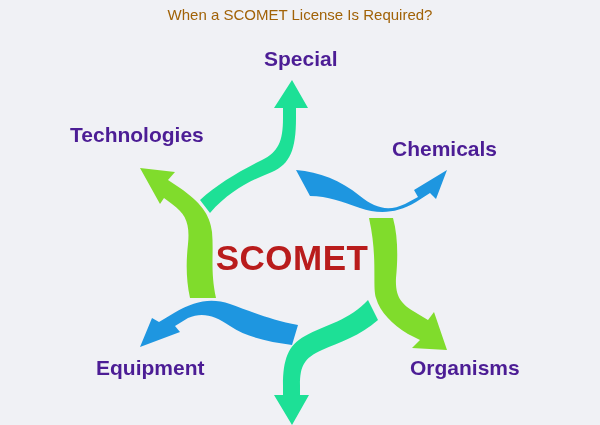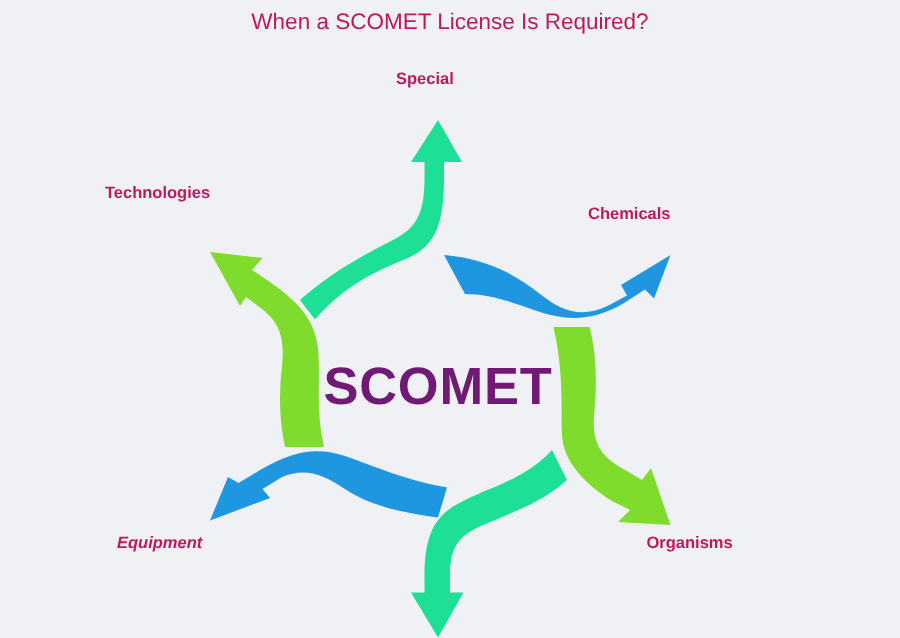--- a/index.html
+++ b/index.html
@@ -4,29 +4,29 @@
 <style>
   html, body { margin: 0; padding: 0; }
   body {
     width: 600px; height: 425px; overflow: hidden;
     background: #f0f1f5;
     font-family: "Liberation Sans", "DejaVu Sans", sans-serif;
     position: relative;
   }
   .title {
     position: absolute; left: 0; top: 6px; width: 600px;
-    text-align: center; font-size: 15px; color: #be185d;
+    text-align: center; font-size: 15px; color: #a16207;
   }
   .label {
-    position: absolute; font-weight: bold; font-size: 11px; color: #be185d;
+    position: absolute; font-weight: bold; font-size: 21px; color: #4c1d95;
     white-space: nowrap;
   }
   .center-text {
     position: absolute; left: 212px; top: 238px; width: 160px;
-    text-align: center; font-weight: bold; font-size: 35px; color: #701a75;
+    text-align: center; font-weight: bold; font-size: 35px; color: #b91c1c;
     letter-spacing: 0.5px;
   }
   svg.diagram { position: absolute; left: 0; top: 0; }
 </style>
 </head>
 <body>
 
 <div class="title">When a SCOMET License Is Required?</div>
 
 <svg class="diagram" width="600" height="425" viewBox="0 0 600 425">
@@ -53,15 +53,15 @@
 
   <g>
     <path d="M216,298 L190,298 C186,280 186,262 188,244 C190,224 186,214 172,204 L164,198 L160,204 L140,168 L175,172 L168,180 L180,188 C200,202 210,214 212,232 C214,254 210,270 216,298 Z" fill="#80dc2c"></path>
   </g>
 </svg>
 
 <div class="center-text">SCOMET</div>
 
 <div class="label" style="left:264px; top:47px;">Special</div>
 <div class="label" style="left:392px; top:137px;">Chemicals</div>
-<div class="label" style="left:431px; top:356px;">Organisms</div>
-<div class="label" style="left:78px; top:356px;font-style:italic;">Equipment</div>
+<div class="label" style="left:410px; top:356px;">Organisms</div>
+<div class="label" style="left:96px; top:356px;">Equipment</div>
 <div class="label" style="left:70px; top:123px;">Technologies</div>
 
 </body></html>

